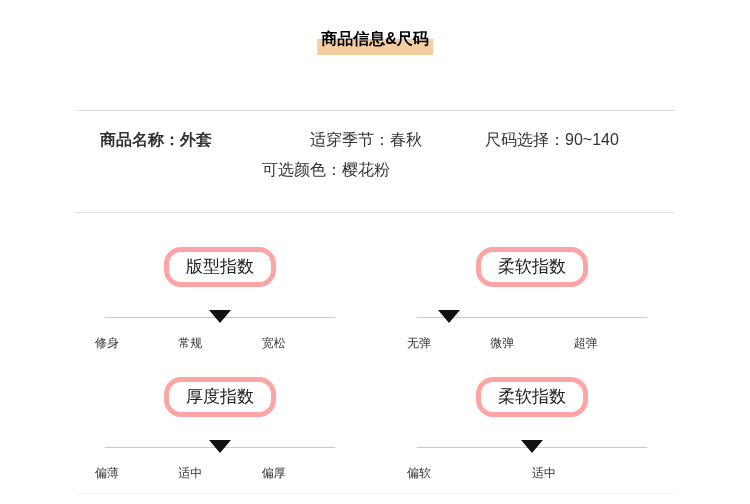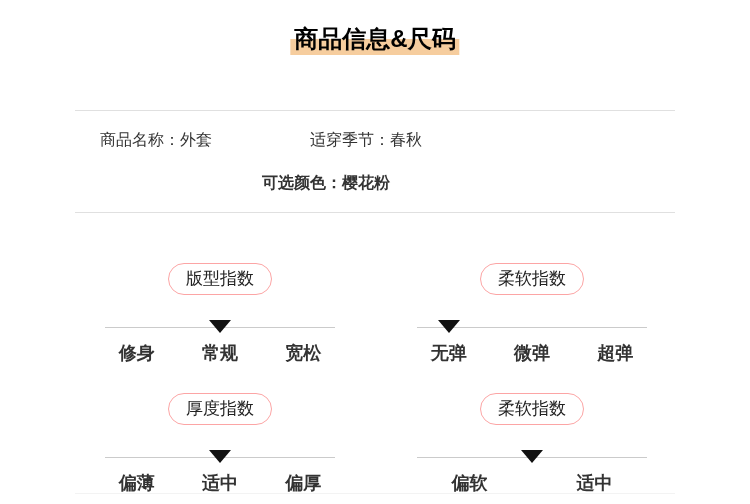--- a/index.html
+++ b/index.html
@@ -3,68 +3,69 @@
 <meta charset="utf-8">
 <style>
   * { margin:0; padding:0; box-sizing:border-box; }
   html,body { background:#fff; }
   body { font-family:"Liberation Sans","DejaVu Sans",sans-serif; }
   #page { position:relative; width:750px; height:504px; background:#ffffff; overflow:hidden; margin:0 auto; }
 
   
   .title-wrap { position:absolute; top:25px; left:50%; transform:translateX(-50%); }
   .title-band { position:absolute; left:-2px; right:-2px; bottom:-2px; height:16px; background:#f6cd9e; z-index:0; }
-  .title-text { position:relative; z-index:1; font-size:24px; line-height:28px; font-weight:bold; color:#000; padding:0 2px; white-space:nowrap; }
+  .title-text { position:relative; z-index:1; font-size:16px; line-height:28px; font-weight:bold; color:#000; padding:0 2px; white-space:nowrap; }
 
   
   .divider { position:absolute; left:75px; width:600px; height:1px; background:#e0e0e0; }
   .divider.top { top:110px; }
   .divider.mid { top:212px; }
   .divider.bottom { top:493px; background:#f3f3f3; }
 
   
   .info-item { position:absolute; font-size:16px; line-height:20px; color:#333; white-space:nowrap; }
-  .info-item.i0 { left:100px; top:130px; }
+  .info-item.i0 { left:100px; top:130px;font-weight:bold; }
   .info-item.i1 { left:310px; top:130px;text-align:right; }
   .info-item.i2 { left:485px; top:130px; }
-  .info-item.i3 { left:262px; top:173px;font-weight:bold; }
+  .info-item.i3 { left:262px; top:160px; }
 
   
   .group { position:absolute; width:250px; }
   .group.tl { left:95px;  top:247px; }
   .group.tr { left:407px; top:247px; }
   .group.bl { left:95px;  top:377px; }
   .group.br { left:407px; top:377px; }
 
-  .pill { width:fit-content; margin:16px auto; border:1px solid #fca5a5; border-radius:17px;
+  .pill { width:fit-content; margin:0 auto; border:5px solid #fca5a5; border-radius:17px;
           padding:5px 17px; font-size:17px; line-height:20px; color:#222; white-space:nowrap; background:#fff; }
 
   .scale { position:relative; height:22px; margin-top:14px; }
   .scale-line { position:absolute; top:16px; left:10px; right:10px; height:1px; background:#cbcbcb; }
   .marker { position:absolute; top:9px; width:0; height:0;
             border-left:11px solid transparent; border-right:11px solid transparent;
             border-top:13px solid #111; }
 
   .opts { display:flex; margin-top:10px; }
-  .opt { flex:1; text-align:center; font-size:18px; line-height:20px; color:#333;font-weight:bold; }
+  .opt { flex:1; text-align:left; font-size:12px; line-height:20px; color:#333; }
 </style>
 </head>
 <body>
 
 <div id="page">
 
   <div class="title-wrap">
     <div class="title-band" style="background: rgb(246, 205, 158);"></div>
     <div class="title-text">商品信息&amp;尺码</div>
   </div>
 
   <div class="divider top"></div>
 
   <div class="info-item i0"><span>商品名称</span><span>：</span><span>外套</span></div>
   <div class="info-item i1"><span>适穿季节</span><span>：</span><span>春秋</span></div>
+  <div class="info-item i2"><span>尺码选择</span><span>：</span><span>90~140</span></div>
   <div class="info-item i3"><span>可选颜色</span><span>：</span><span>樱花粉</span></div>
 
   <div class="divider mid"></div>
 
   <div class="group tl">
     <div class="pill"><span>版型指数</span></div>
     <div class="scale">
       <div class="scale-line"></div>
       <div class="marker" style="left: calc(50% - 11px);"></div>
     </div>

